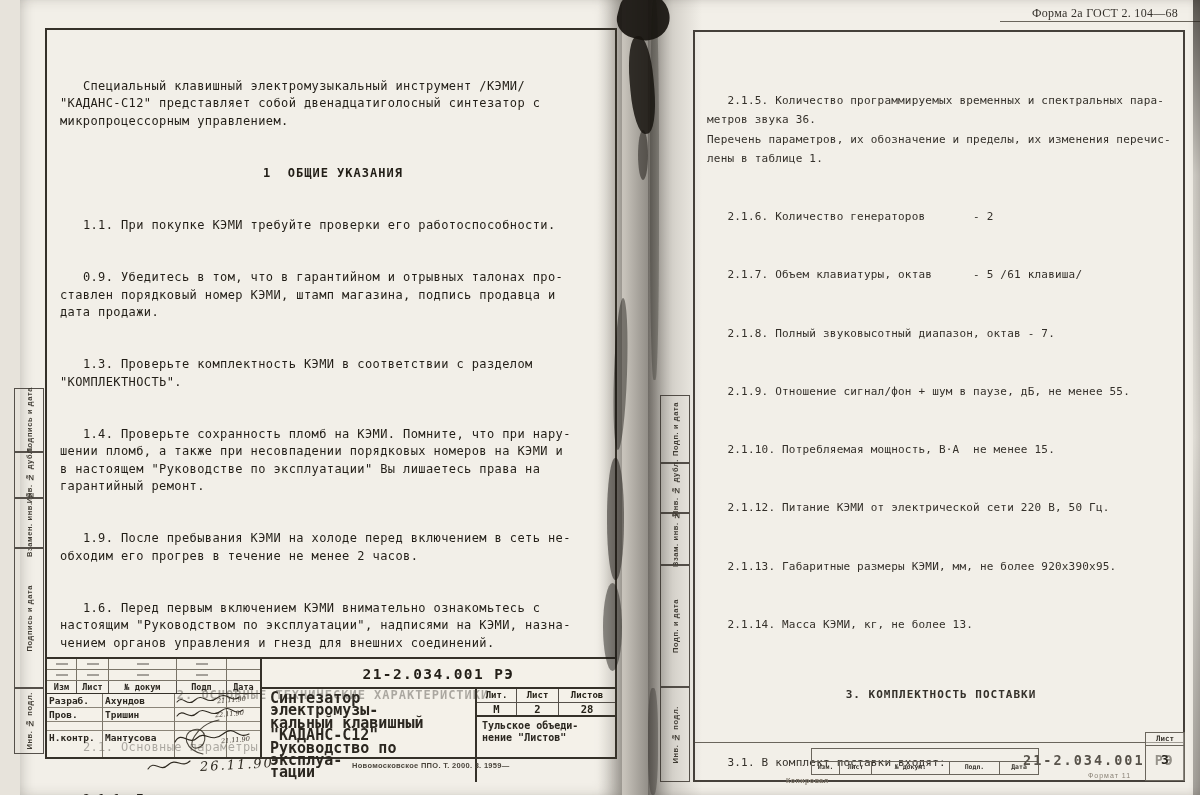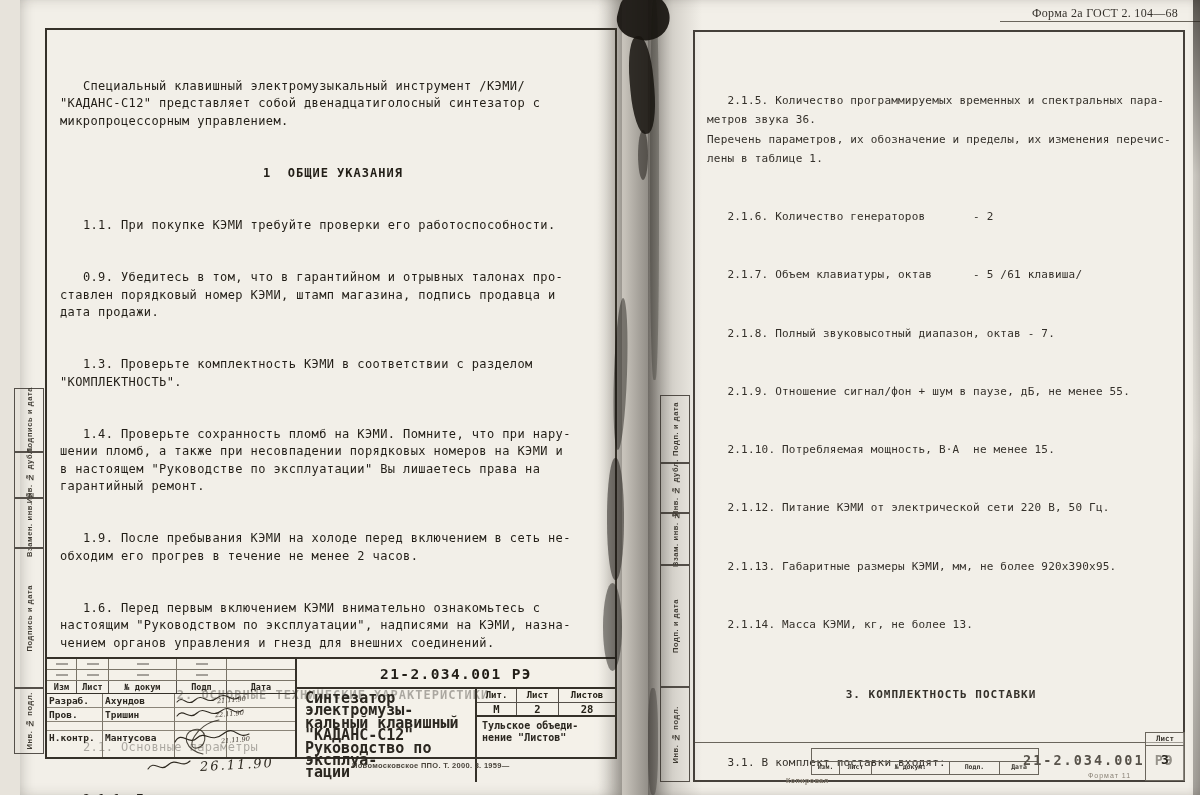--- a/index.html
+++ b/index.html
@@ -45,21 +45,21 @@
   .txt{position:absolute;white-space:pre-wrap;}
   .txt p{margin:0;white-space:pre-wrap;}
   .txt-left{left:13px;top:13px;width:546px;font-size:12px;line-height:17.4px;letter-spacing:.4px;color:#221e17;}
   .txt-right{left:12px;top:20px;width:468px;font-size:11px;line-height:19.4px;letter-spacing:.2px;color:#34302a;}
   .hd{text-align:center;font-weight:bold;letter-spacing:1px;margin:7px 0 6px;white-space:pre-wrap;}
   .txt-right .hd{margin:12px 0 10px;}
 
   
   .stamp{position:absolute;left:-2px;bottom:-2px;width:572px;height:102px;border:2px solid #353129;
     display:flex;background:rgba(244,241,234,.65);}
-  .stamp-l{width:250px;border-right:2px solid #353129;display:flex;flex-direction:column;}
+  .stamp-l{width:215px;border-right:2px solid #353129;display:flex;flex-direction:column;}
   .chgrow{height:11px;border-bottom:1px solid #7a7468;display:grid;grid-template-columns:30px 32px 68px 50px 1fr;}
   .chgrow div{border-right:1px solid #7a7468;position:relative;}
   .chgrow div:last-child{border-right:none;}
   .dash{position:absolute;left:50%;top:50%;width:12px;height:0;border-top:1px solid #55504a;transform:translate(-50%,-50%);}
   .chghead{height:13px;border-bottom:1px solid #353129;display:grid;grid-template-columns:30px 32px 68px 50px 1fr;
     font-size:8.5px;line-height:12px;text-align:center;font-weight:bold;color:#2b2720;}
   .chghead div{border-right:1px solid #55504a;overflow:hidden;}
   .chghead div:last-child{border-right:none;}
   .sigarea{flex:1;position:relative;display:grid;grid-template-columns:56px 72px 52px 1fr;grid-template-rows:14px 14px 9px 1fr;
     font-size:9.5px;line-height:13px;font-weight:bold;color:#2b2720;}

